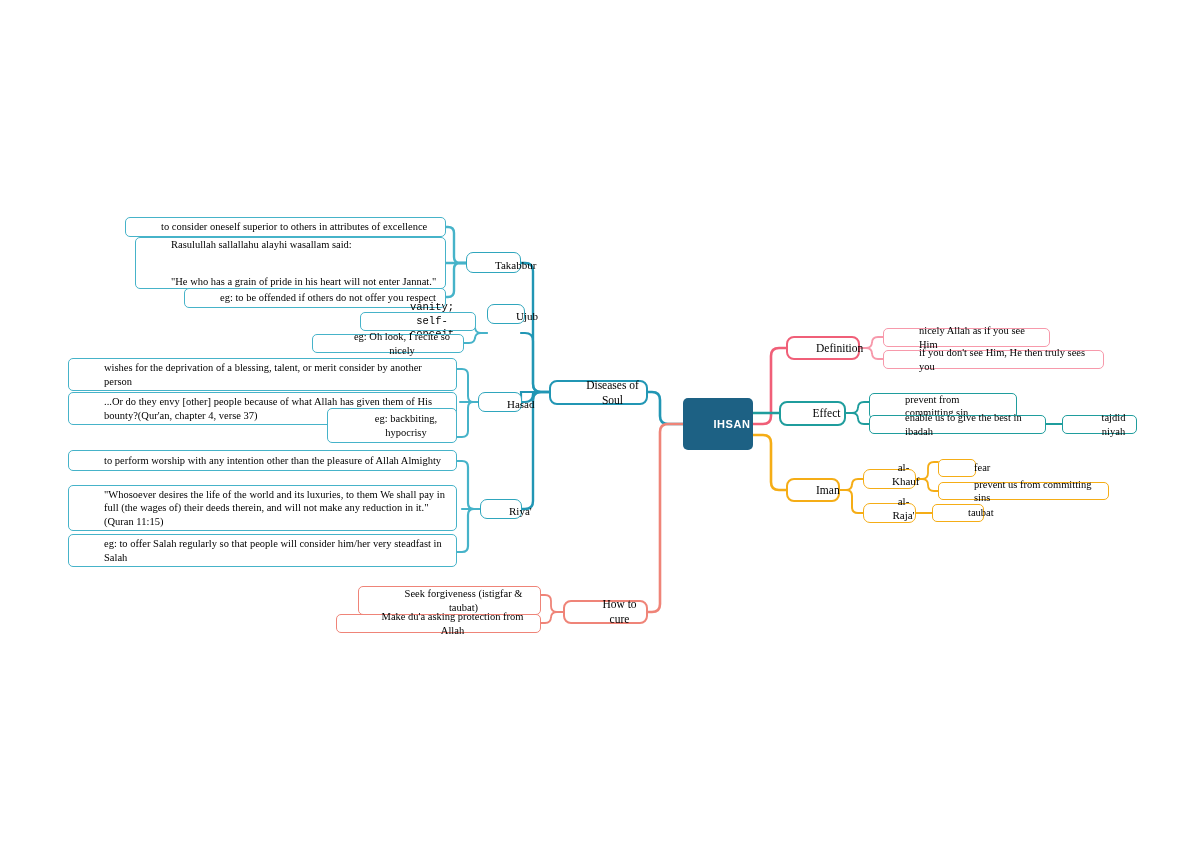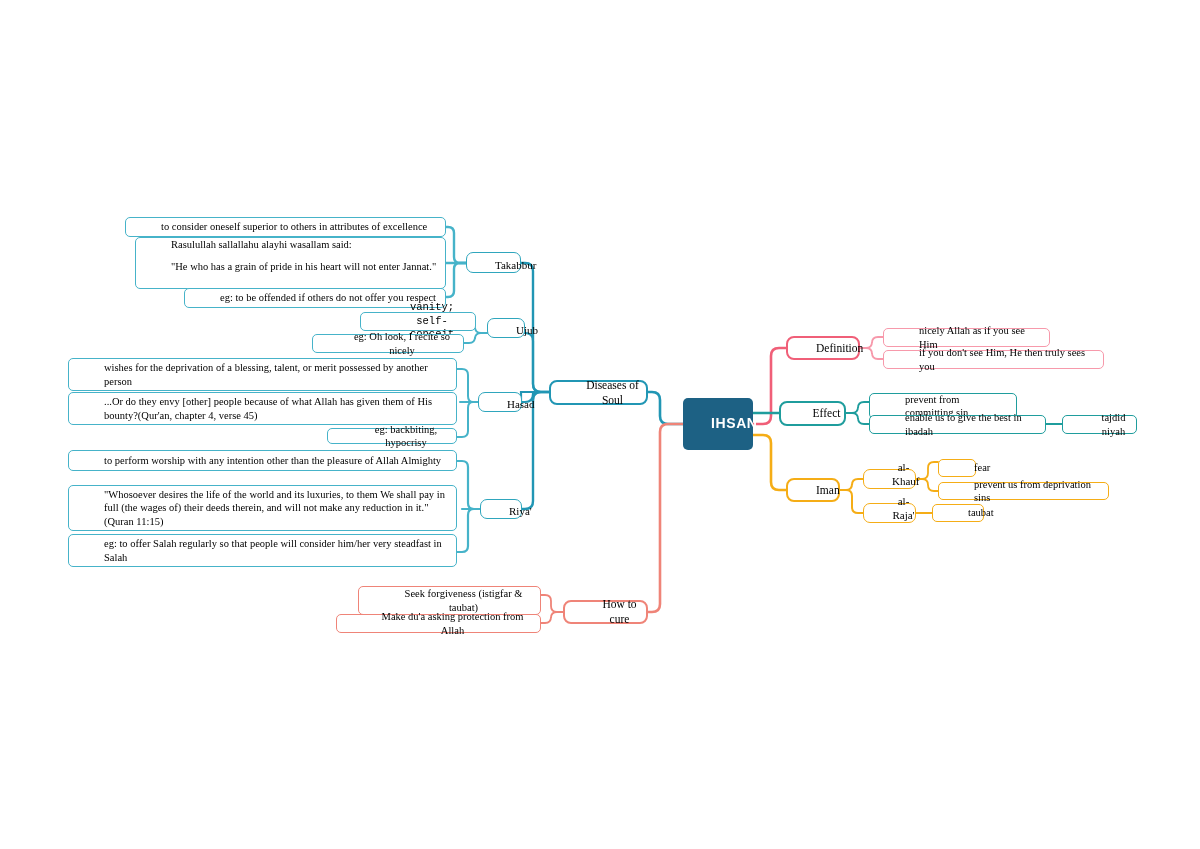--- a/index.html
+++ b/index.html
@@ -4,21 +4,21 @@
 <style>
   html,body{margin:0;padding:0;background:#ffffff;}
   body{width:1200px;height:849px;font-family:"Liberation Serif",serif;}
   #canvas{position:relative;width:1200px;height:849px;overflow:hidden;background:#fff;}
   svg#wires{position:absolute;left:0;top:0;width:1200px;height:849px;}
   .node{position:absolute;box-sizing:border-box;background:#fff;display:flex;align-items:center;
         border-radius:7px;padding-left:28px;}
   .node .txt{display:block;width:100%;padding:0 7px;line-height:1.28;}
   
   .central{background:#1d6184;border:none;border-radius:5px;color:#fff;
-           font-family:"Liberation Sans",sans-serif;font-weight:bold;font-size:14px;
+           font-family:"Liberation Sans",sans-serif;font-weight:bold;font-size:11px;
            letter-spacing:.6px;justify-content:center;}
   .central .txt{text-align:center;padding:0;}
   
   .l1{border:2.5px solid #2196b4;border-radius:8px;font-size:11.5px;justify-content:center;}
   .l1 .txt{text-align:center;}
   .l1.pink{border-color:#f05f78;}
   .l1.salmon{border-color:#ef8478;}
   
   .l2{border:1.6px solid #2fa6bd;border-radius:7px;font-size:11px;justify-content:center;align-items:flex-end;}
   .l2 .txt{text-align:center;}
@@ -98,55 +98,55 @@
     <span class="txt">IHSAN</span>
   </div>
 
   <div class="node l1" style="left:549px;top:380px;width:99px;height:25px;">
     <span class="txt">Diseases of Soul</span>
   </div>
 
   <div class="node l2" style="left:466px;top:252px;width:55px;height:21px;">
     <span class="txt">Takabbur</span>
   </div>
-  <div class="node l2" style="left:487px;top:318px;width:38px;height:20px;">
+  <div class="node l2" style="left:487px;top:304px;width:38px;height:20px;">
     <span class="txt">Ujub</span>
   </div>
   <div class="node l2" style="left:478px;top:392px;width:44px;height:20px;">
     <span class="txt">Hasad</span>
   </div>
   <div class="node l2" style="left:480px;top:499px;width:42px;height:20px;">
     <span class="txt">Riya'</span>
   </div>
 
   <div class="node leaf" style="left:125px;top:217px;width:321px;height:20px;">
     <span class="txt">to consider oneself superior to others in attributes of excellence</span>
   </div>
-  <div class="node leaf" style="left:135px;top:237px;width:311px;height:52px;flex-direction:column;justify-content:flex-start;align-items:flex-start;">
+  <div class="node leaf" style="left:135px;top:237px;width:311px;height:52px;flex-direction:column;justify-content:space-between;align-items:flex-start;">
     <span class="txt">Rasulullah sallallahu alayhi wasallam said:</span>
     <span class="txt" style="margin-top:9px;">"He who has a grain of pride in his heart will not enter Jannat."</span>
   </div>
   <div class="node leaf" style="left:184px;top:288px;width:262px;height:20px;">
     <span class="txt">eg: to be offended if others do not offer you respect</span>
   </div>
 
   <div class="node leaf center" style="left:360px;top:312px;width:116px;height:19px;font-family:Liberation Mono, monospace;">
     <span class="txt">vanity; self-conceit</span>
   </div>
   <div class="node leaf center" style="left:312px;top:334px;width:152px;height:19px;">
     <span class="txt">eg: Oh look, I recite so nicely</span>
   </div>
 
   <div class="node leaf" style="left:68px;top:358px;width:389px;height:33px;">
-    <span class="txt">wishes for the deprivation of a blessing, talent, or merit possessed by another person</span>
+    <span class="txt">wishes for the deprivation of a blessing, talent, or merit consider by another person</span>
   </div>
   <div class="node leaf" style="left:68px;top:392px;width:389px;height:33px;">
-    <span class="txt">...Or do they envy [other] people because of what Allah has given them of His bounty?(Qur'an, chapter 4, verse 45)</span>
-  </div>
-  <div class="node leaf center" style="left:327px;top:428px;width:130px;height:16px;">
+    <span class="txt">...Or do they envy [other] people because of what Allah has given them of His bounty?(Qur'an, chapter 4, verse 37)</span>
+  </div>
+  <div class="node leaf center" style="left:327px;top:408px;width:130px;height:35px;">
     <span class="txt">eg: backbiting, hypocrisy</span>
   </div>
 
   <div class="node leaf" style="left:68px;top:450px;width:389px;height:21px;">
     <span class="txt">to perform worship with any intention other than the pleasure of Allah Almighty</span>
   </div>
   <div class="node leaf" style="left:68px;top:485px;width:389px;height:46px;">
     <span class="txt">"Whosoever desires the life of the world and its luxuries, to them We shall pay in full (the wages of) their deeds therein, and will not make any reduction in it." (Quran 11:15)</span>
   </div>
   <div class="node leaf" style="left:68px;top:534px;width:389px;height:33px;">
@@ -192,19 +192,19 @@
   <div class="node l2 amber" style="left:863px;top:469px;width:53px;height:20px;">
     <span class="txt">al-Khauf</span>
   </div>
   <div class="node l2 amber" style="left:863px;top:503px;width:53px;height:20px;">
     <span class="txt">al-Raja'</span>
   </div>
   <div class="node leaf amber center" style="left:938px;top:459px;width:38px;height:18px;">
     <span class="txt">fear</span>
   </div>
   <div class="node leaf amber" style="left:938px;top:482px;width:171px;height:18px;">
-    <span class="txt">prevent us from deprivation sins</span>
+    <span class="txt">prevent us from committing sins</span>
   </div>
   <div class="node leaf amber center" style="left:932px;top:504px;width:52px;height:18px;">
     <span class="txt">taubat</span>
   </div>
 
 </div>
 
 </body></html>

